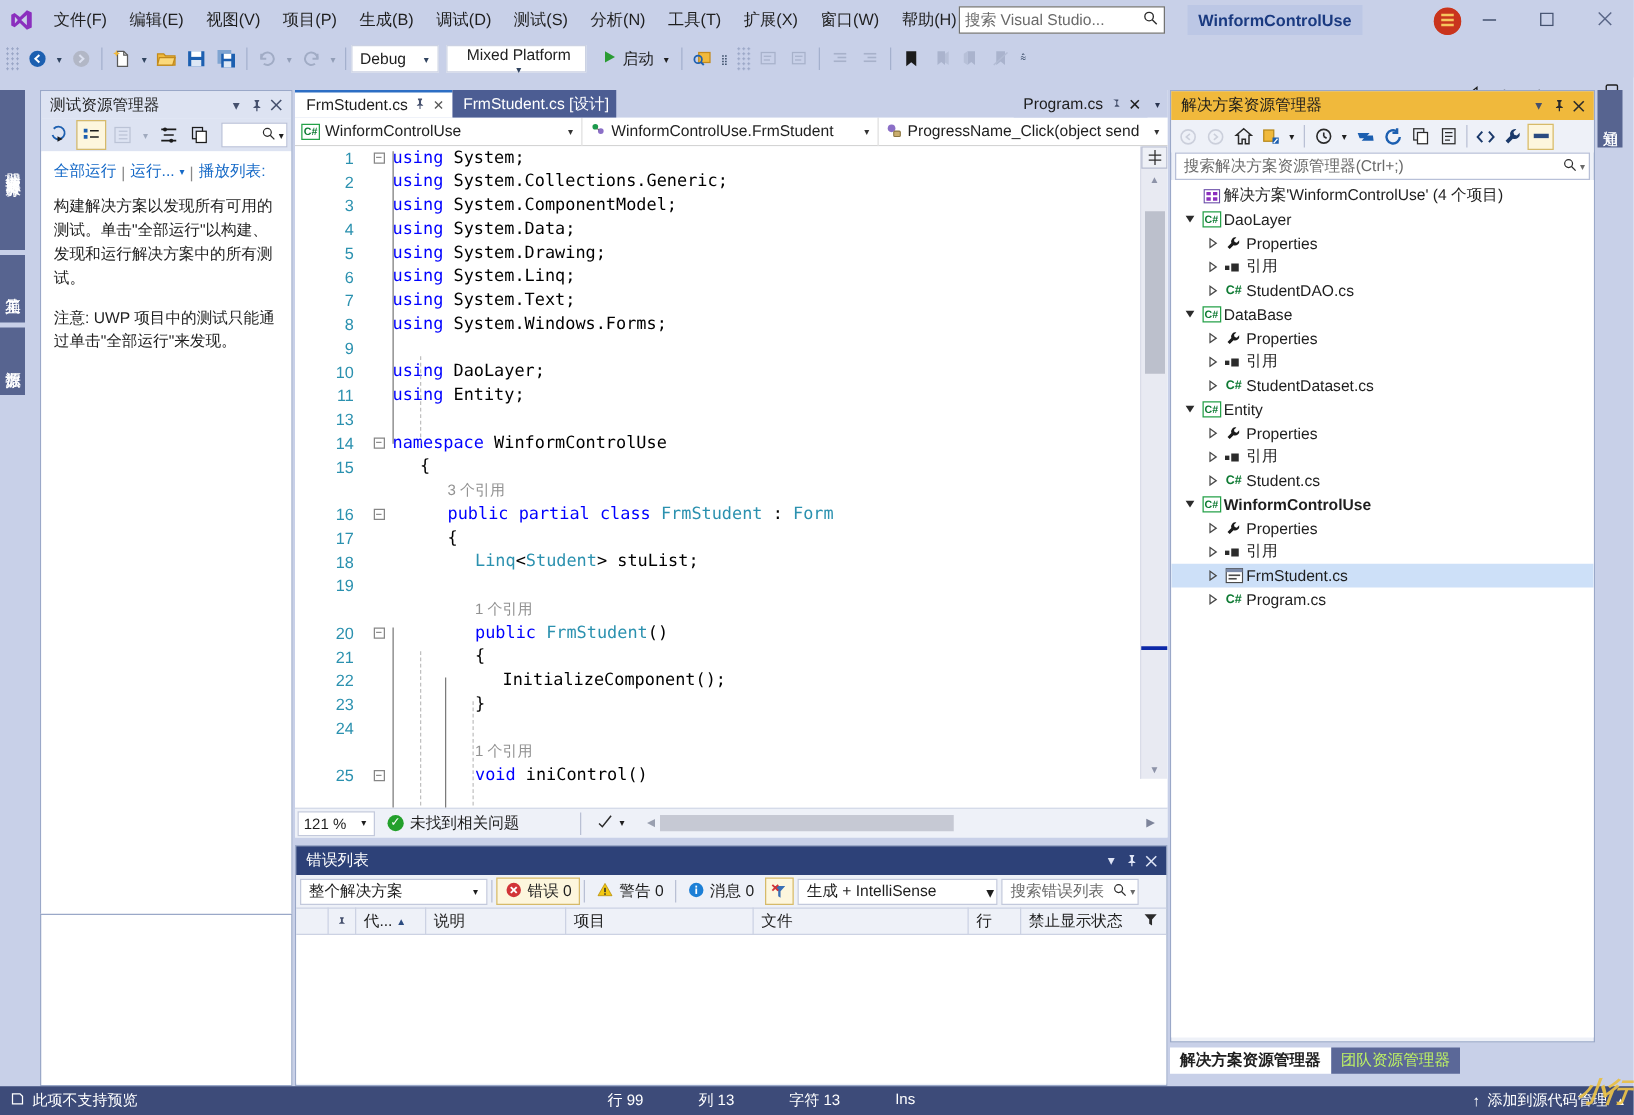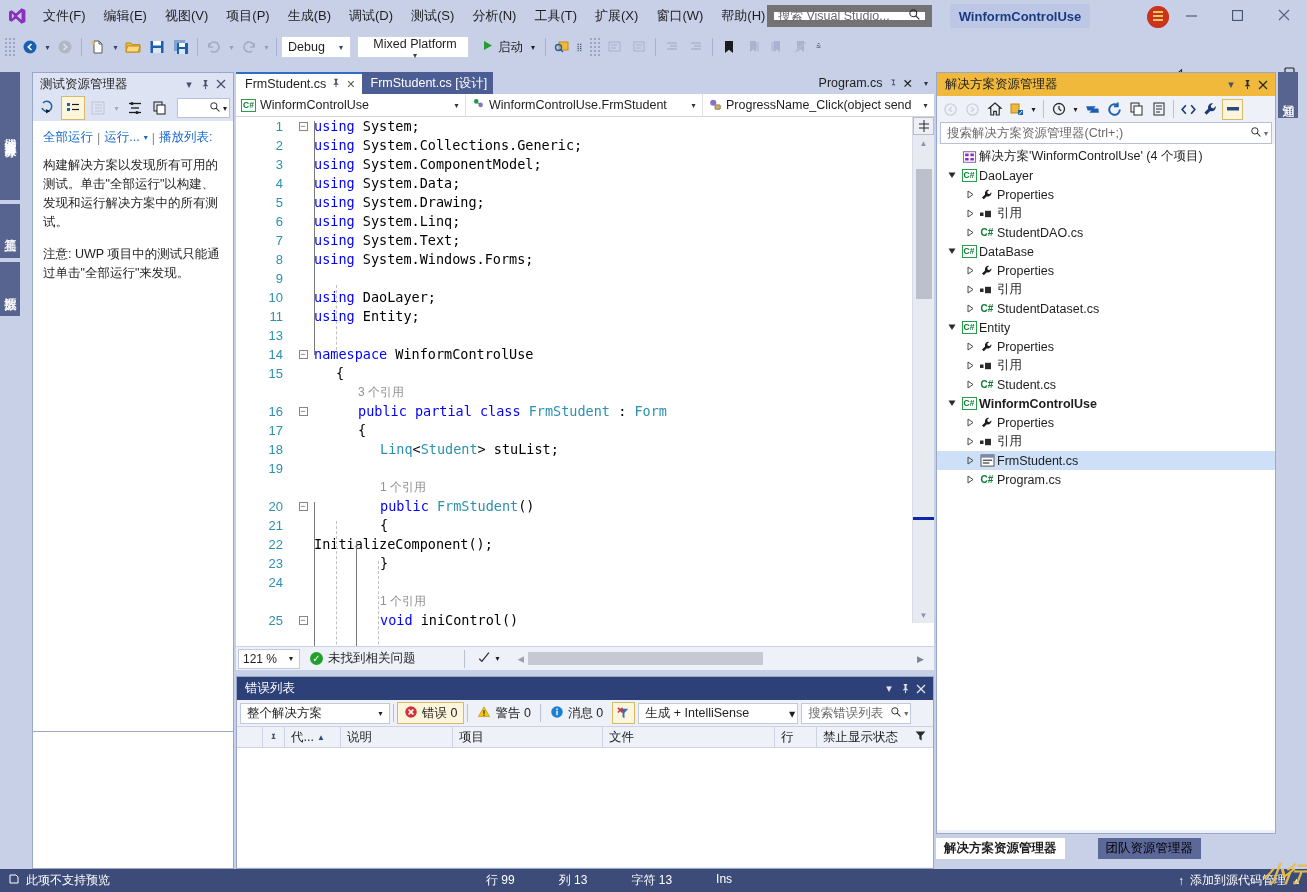--- a/index.html
+++ b/index.html
@@ -9,21 +9,21 @@
     font-size:12.5px; color:#1e1e1e;
     background:#eef1f8;
   }
   .app { position:relative; width:1307px; height:892px; background:#c8d0e8; }
 
   
   .titlebar { position:absolute; left:0; top:0; width:1307px; height:32px; background:#c8d0e8; display:flex; align-items:center; }
   .vslogo { width:34px; height:32px; display:flex; align-items:center; justify-content:center; }
   .menu { display:flex; align-items:center; height:32px; }
   .menu-item { padding:3px 9px; font-size:13px; color:#1e1e1e; white-space:nowrap; cursor:default; }
-  .searchbox { position:absolute; left:767px; top:5px; width:165px; height:22px; background:#fff; border:7px solid #737373; display:flex; align-items:center; padding:0 4px; }
+  .searchbox { position:absolute; left:767px; top:5px; width:165px; height:22px; background:#fff; border:1px solid #737373; display:flex; align-items:center; padding:0 4px; }
   .searchbox .ph { font-size:12.5px; color:#6a6a6a; flex:1; }
   .sol-title { position:absolute; left:950px; top:4px; width:140px; height:24px; background:#bcc7e5; display:flex; align-items:center; justify-content:center; font-weight:bold; font-size:13px; color:#1a3a80; }
   .acct { position:absolute; left:1147px; top:6px; width:22px; height:22px; border-radius:50%; background:radial-gradient(circle at 40% 35%, #f05a28, #c42b16); display:flex;align-items:center;justify-content:center; color:#ffe; font-size:10px; font-weight:bold; overflow:hidden;}
   .wbtn { position:absolute; top:0; width:45px; height:30px; display:flex; align-items:center; justify-content:center; color:#43506e; }
   #w-min{left:1169px;} #w-max{left:1215px;} #w-close{left:1261px;}
 
   
   .toolbar { position:absolute; left:0; top:32px; width:1307px; height:30px; background:#c8d0e8; display:flex; align-items:center; }
   .tb-grip { width:12px; height:20px; background-image:radial-gradient(#9aa6c6 1px, transparent 1px); background-size:4px 4px; margin:0 2px 0 4px; }
   .tb-btn { width:22px; height:22px; display:flex; align-items:center; justify-content:center; margin:0 1px; }
@@ -132,21 +132,21 @@
   .tr { height:19px; display:flex; align-items:center; white-space:nowrap; }
   .tr.sel { background:#cde0f8; }
   .tw { width:14px; display:flex; align-items:center; justify-content:center; }
   .tico { width:20px; display:flex; align-items:center; justify-content:center; }
   .cs-badge { width:15px; height:13px; border:1px solid #24a148; color:#0e7a33; font-size:8.5px; line-height:11px; text-align:center; font-weight:bold; font-family:"Liberation Sans",sans-serif; }
   .cs-text { color:#0e7a33; font-weight:bold; font-size:10px; }
   .bold { font-weight:bold; }
   .se-tabs { position:absolute; left:936px; top:838px; width:340px; height:21px; display:flex; align-items:stretch; }
   .se-tab { display:flex; align-items:center; padding:0 8px; font-size:12.5px; }
   .se-tab.active { background:#fff; color:#1e1e1e; font-weight:bold; }
-  .se-tab.inactive { background:#5b6898; color:#000000;margin-left:33px; }
+  .se-tab.inactive { background:#5b6898; color:#bef264; }
   .rtabs { position:absolute; left:1278px; top:72px; width:20px; height:120px; }
   .rtab { width:20px; background:#576490; color:#fff; font-size:12.5px; writing-mode:vertical-rl; text-orientation:upright; letter-spacing:-1px; padding:6px 2px; display:flex; align-items:center; justify-content:center; }
 
   
   .sb { position:absolute; left:0; top:869px; width:1307px; height:23px; background:#3d4b79; color:#fff; display:flex; align-items:center; font-size:12px; }
   .sb-left { display:flex; align-items:center; gap:6px; padding-left:8px; }
   .sb-pos { position:absolute; left:486px; display:flex; gap:44px;justify-content:flex-end; }
   .sb-right { position:absolute; right:0; display:flex; align-items:center; gap:6px; padding-right:6px; }
   .wm { position:absolute; right:4px; bottom:0px; font-weight:bold; color:#e8c04a; font-size:22px; font-style:italic; opacity:.95; letter-spacing:-2px; transform:skewX(-8deg); }
 </style>
@@ -525,21 +525,21 @@
           <div class="cl"><span class="ln">14</span><span class="gl"><span class="box">−</span></span><span style="padding-left: 0px;"><span class="kw">namespace </span><span class="pl">WinformControlUse</span></span></div>
           <div class="cl"><span class="ln">15</span><span class="gl"></span><span style="padding-left: 22px;"><span class="pl">{</span></span></div>
           <div class="cl"><span class="ln"></span><span class="gl"></span><span class="cref" style="padding-left: 44px;">3 个引用</span></div>
           <div class="cl"><span class="ln">16</span><span class="gl"><span class="box">−</span></span><span style="padding-left: 44px;"><span class="kw">public </span><span class="kw">partial </span><span class="kw">class </span><span class="ty">FrmStudent</span><span class="pl"> : </span><span class="ty">Form</span></span></div>
           <div class="cl"><span class="ln">17</span><span class="gl"></span><span style="padding-left: 44px;"><span class="pl">{</span></span></div>
           <div class="cl"><span class="ln">18</span><span class="gl"></span><span style="padding-left: 66px;"><span class="ty">Linq</span><span class="pl">&lt;</span><span class="ty">Student</span><span class="pl">&gt; stuList;</span></span></div>
           <div class="cl"><span class="ln">19</span><span class="gl"></span><span style="padding-left: 66px;"></span></div>
           <div class="cl"><span class="ln"></span><span class="gl"></span><span class="cref" style="padding-left: 66px;">1 个引用</span></div>
           <div class="cl"><span class="ln">20</span><span class="gl"><span class="box">−</span></span><span style="padding-left: 66px;"><span class="kw">public </span><span class="ty">FrmStudent</span><span class="pl">()</span></span></div>
           <div class="cl"><span class="ln">21</span><span class="gl"></span><span style="padding-left: 66px;"><span class="pl">{</span></span></div>
-          <div class="cl"><span class="ln">22</span><span class="gl"></span><span style=""><span class="pl">InitializeComponent();</span></span></div>
+          <div class="cl"><span class="ln">22</span><span class="gl"></span><span style="padding-left: 88px;"><span class="pl">InitializeComponent();</span></span></div>
           <div class="cl"><span class="ln">23</span><span class="gl"></span><span style="padding-left: 66px;"><span class="pl">}</span></span></div>
           <div class="cl"><span class="ln">24</span><span class="gl"></span><span style="padding-left: 66px;"></span></div>
           <div class="cl"><span class="ln"></span><span class="gl"></span><span class="cref" style="padding-left: 66px;">1 个引用</span></div>
           <div class="cl"><span class="ln">25</span><span class="gl"><span class="box">−</span></span><span style="padding-left: 66px;"><span class="kw">void </span><span class="pl">iniControl</span><span class="pl">()</span></span></div>
         </div>
 
       <div class="vline" style="left:78px; top:4px;  height:234px;"></div>
       <div class="vline" style="left:78px; top:385px; height:268px;"></div>
       <div class="dline" style="left:100px;top:168px; height:70px;"></div>
       <div class="dline" style="left:100px;top:404px; height:249px;"></div>

